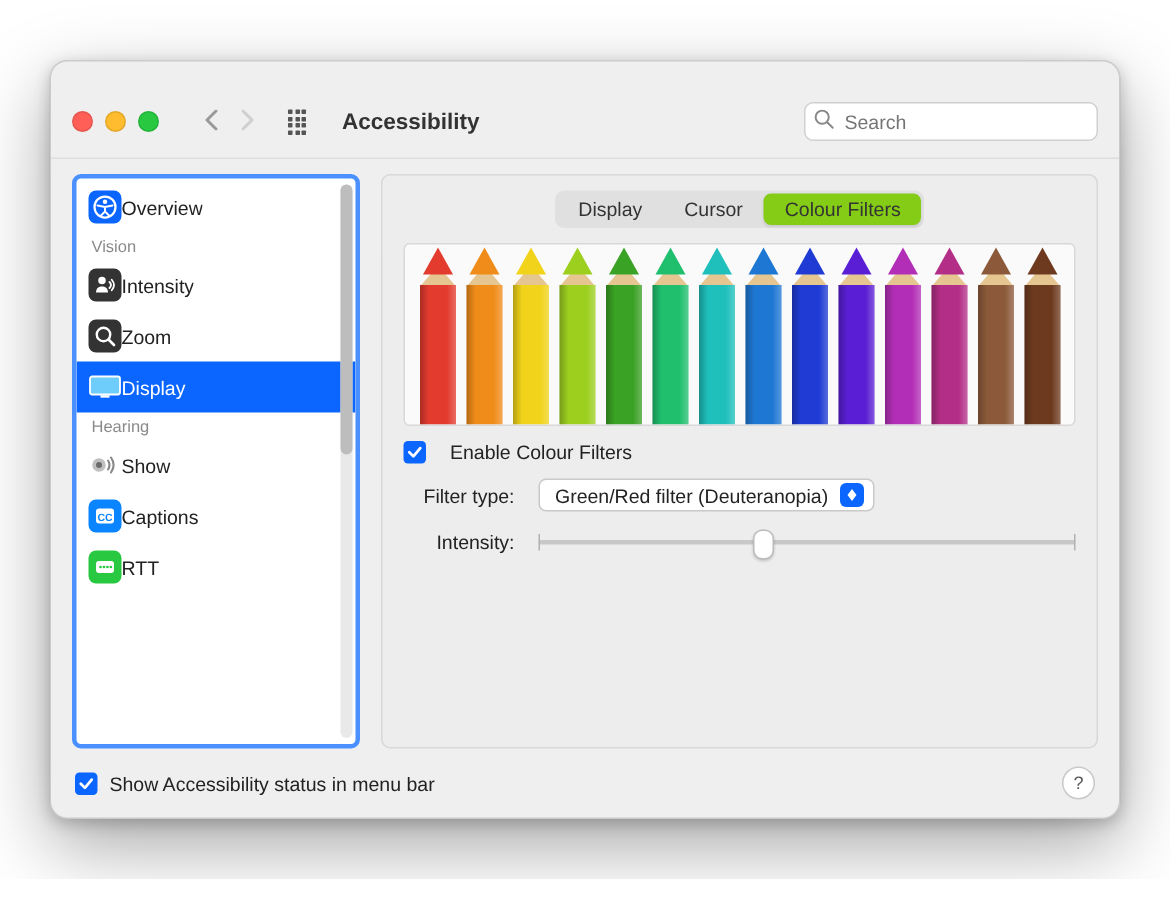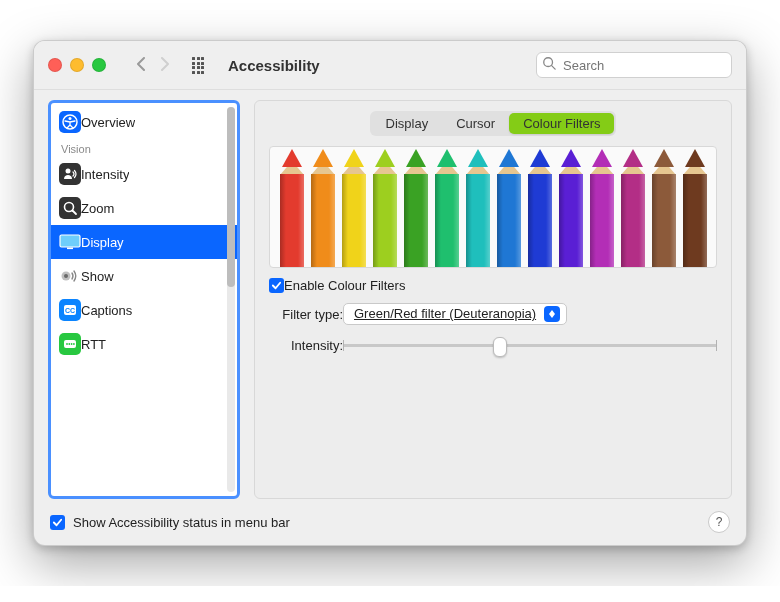--- a/index.html
+++ b/index.html
@@ -8,20 +8,21 @@
     background:#efefef;border-radius:12px;
     box-shadow:0 18px 50px rgba(0,0,0,0.35),0 3px 10px rgba(0,0,0,0.2);
     display:flex;flex-direction:column;overflow:hidden;
     border:1px solid rgba(0,0,0,0.15);
   }
   
   .toolbar{
     height:48px;display:flex;align-items:center;padding:0 14px;gap:10px;
     border-bottom:1px solid rgba(0,0,0,0.07);
     background:#efefef;
+    margin-top:16px;
   }
   .traffic{display:flex;gap:8px;}
   .dot{width:12px;height:12px;border-radius:50%;}
   .dot.close{background:#ff5f57;border:0.5px solid rgba(0,0,0,0.1);}
   .dot.min{background:#febc2e;border:0.5px solid rgba(0,0,0,0.1);}
   .dot.max{background:#28c840;border:0.5px solid rgba(0,0,0,0.1);}
   .nav-arrows{display:flex;gap:6px;margin-left:16px;}
   .nav-btn{color:#9a9a9a;font-size:18px;padding:2px 4px;cursor:default;}
   .grid-btn{margin-left:8px;color:#555;display:flex;flex-wrap:wrap;width:16px;height:16px;gap:1.5px;}
   .grid-btn span{width:3px;height:3px;background:#555;border-radius:0.5px;}
@@ -68,29 +69,29 @@
     border-left:10px solid transparent;border-right:10px solid transparent;border-bottom:18px solid currentColor;}
   .pencil .wood{position:absolute;top:14px;left:50%;transform:translateX(-50%);width:0;height:0;
     border-left:12px solid transparent;border-right:12px solid transparent;border-bottom:14px solid #e6c690;}
   .pencil .lead{position:absolute;top:6px;left:50%;transform:translateX(-50%);width:0;height:0;
     border-left:4px solid transparent;border-right:4px solid transparent;border-bottom:8px solid currentColor;z-index:2;}
   .pencil .shaft{position:absolute;top:27px;bottom:0;left:50%;transform:translateX(-50%);width:24px;background:currentColor;}
   .pencil .shaft::before,.pencil .shaft::after{content:"";position:absolute;top:0;bottom:0;width:6px;}
   .pencil .shaft::before{left:0;background:linear-gradient(90deg,rgba(0,0,0,0.25),transparent);}
   .pencil .shaft::after{right:0;background:linear-gradient(90deg,transparent,rgba(255,255,255,0.25));}
   
-  .form-row{display:flex;align-items:center;gap:0;font-size:13px;}
+  .form-row{display:flex;align-items:center;gap:16px;font-size:13px;}
   .checkbox{
     width:15px;height:15px;border-radius:3px;background:#0a66ff;display:flex;align-items:center;justify-content:center;
   }
   .checkbox svg{width:11px;height:11px;}
   .label-cell{width:74px;text-align:right;}
   .popup{
     background:#fff;border:1px solid #c9c9c9;border-radius:5px;padding:2px 6px 2px 10px;
-    display:flex;gap:8px;font-size:13px;text-decoration:underline;
+    display:flex;align-items:center;gap:8px;font-size:13px;
   }
   .popup .chev{
     width:16px;height:16px;background:#0a66ff;border-radius:4px;display:flex;flex-direction:column;
     align-items:center;justify-content:center;gap:0px;
   }
   .popup .chev span{width:0;height:0;border-left:3px solid transparent;border-right:3px solid transparent;}
   .popup .chev .up{border-bottom:4px solid #fff;}
   .popup .chev .down{border-top:4px solid #fff;}
   .slider{flex:1;position:relative;height:20px;}
   .slider .track{position:absolute;left:0;right:0;top:9px;height:3px;background:#c8c8c8;border-radius:2px;}
@@ -189,20 +190,21 @@
               </li>
               <li class="sb-item selected">
                 <div class="ico" style="background: transparent;">
                   <svg width="22" height="18" viewBox="0 0 22 18">
                     <rect x="1" y="2" width="20" height="12" rx="1.5" fill="#6ecdfb" stroke="#fff" stroke-width="1.2"></rect>
                     <rect x="8" y="14.5" width="6" height="1.6" fill="#fff"></rect>
                   </svg>
                 </div>
                 <span class="lbl">Display</span>
               </li>
+              <li class="sb-header">Hearing</li>
               <li class="sb-item">
                 <div class="ico" style="background: transparent;">
                   <svg width="22" height="18" viewBox="0 0 22 18">
                     <ellipse cx="7" cy="9" rx="4.5" ry="4.5" fill="#bfbfbf"></ellipse>
                     <ellipse cx="7" cy="9" rx="2" ry="2" fill="#6a6a6a"></ellipse>
                     <path d="M13 6 Q15 9 13 12" stroke="#888" stroke-width="1.4" fill="none" stroke-linecap="round"></path>
                     <path d="M15 4 Q18.5 9 15 14" stroke="#888" stroke-width="1.4" fill="none" stroke-linecap="round"></path>
                   </svg>
                 </div>
                 <span class="lbl">Show</span>

